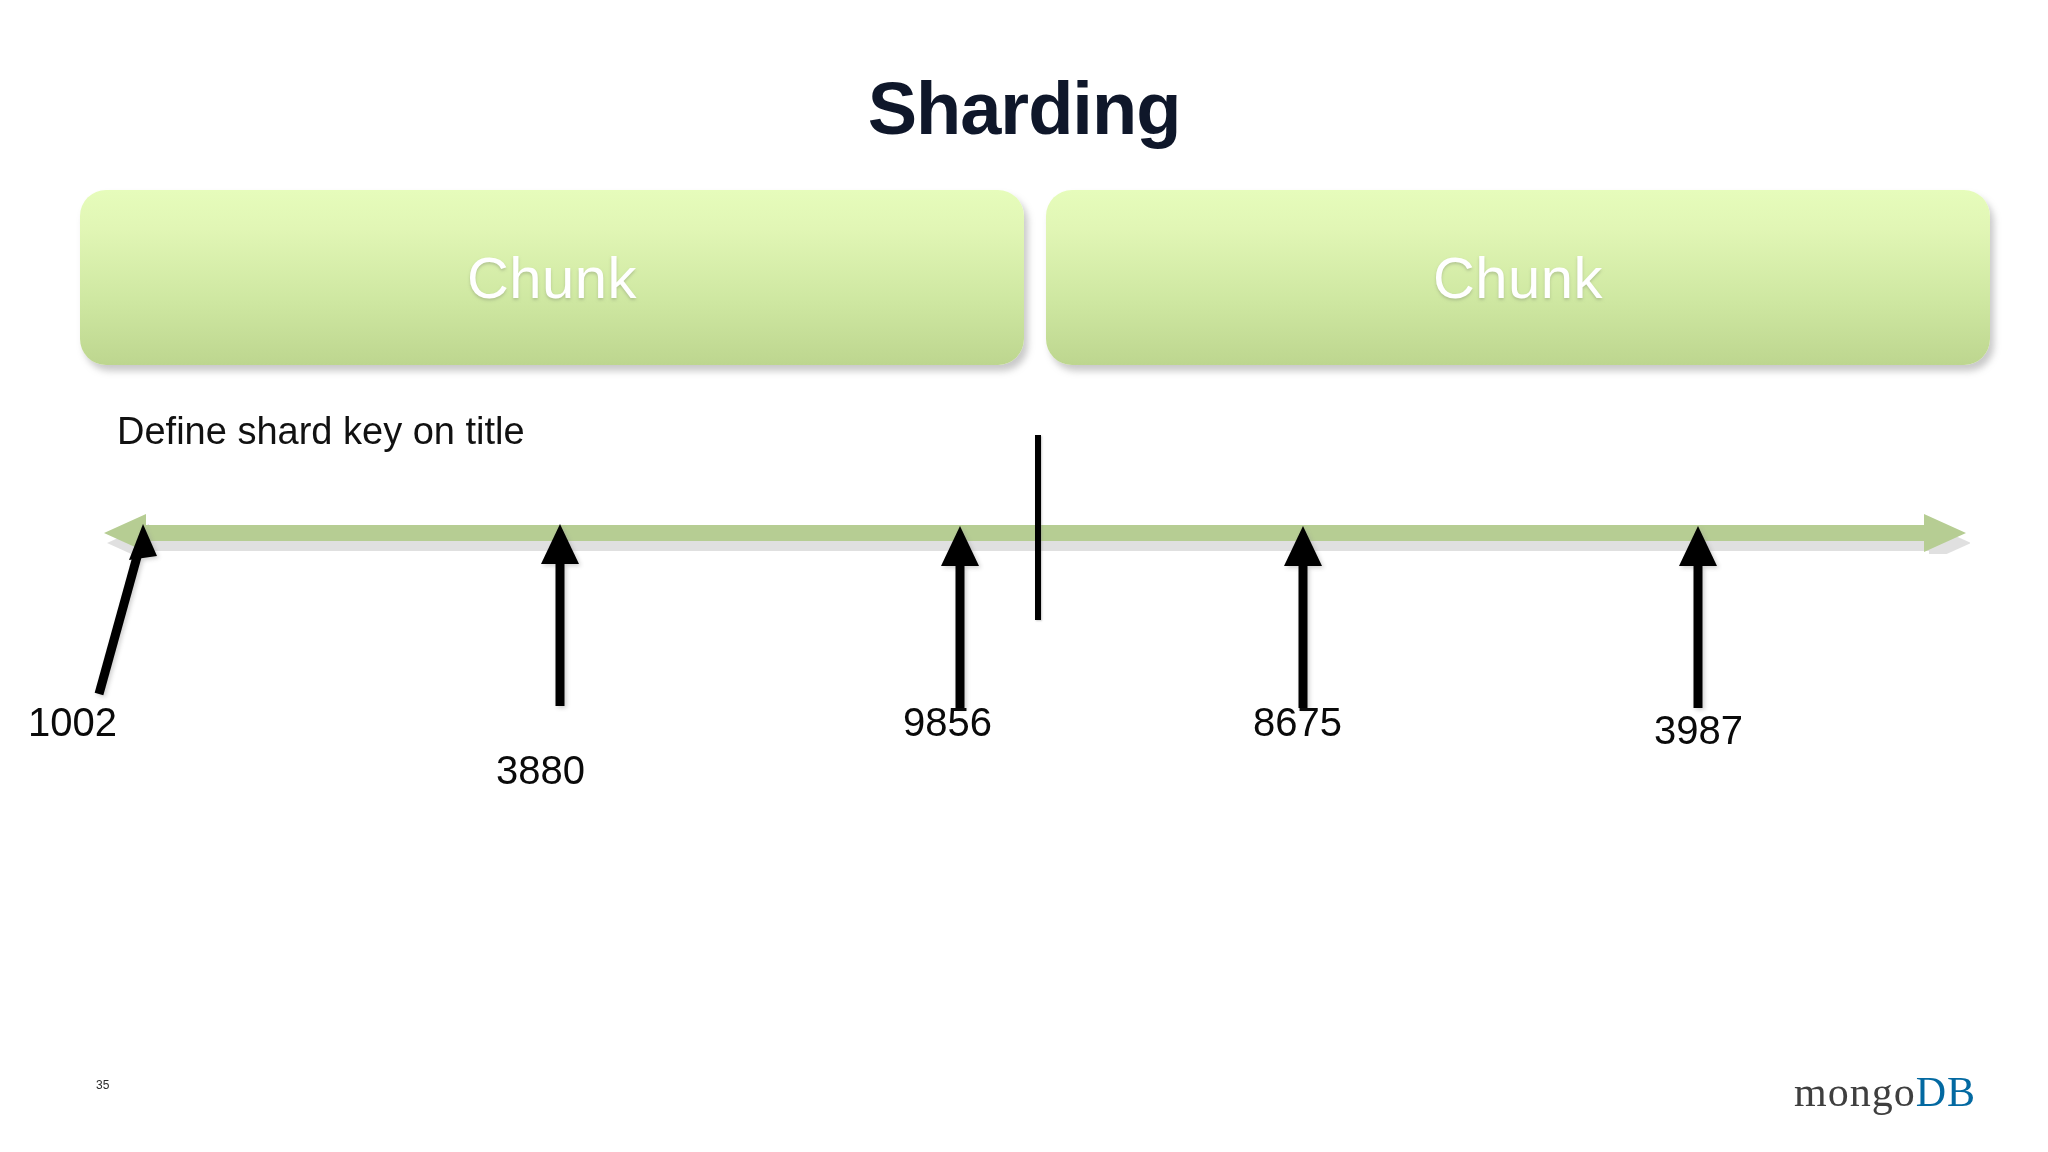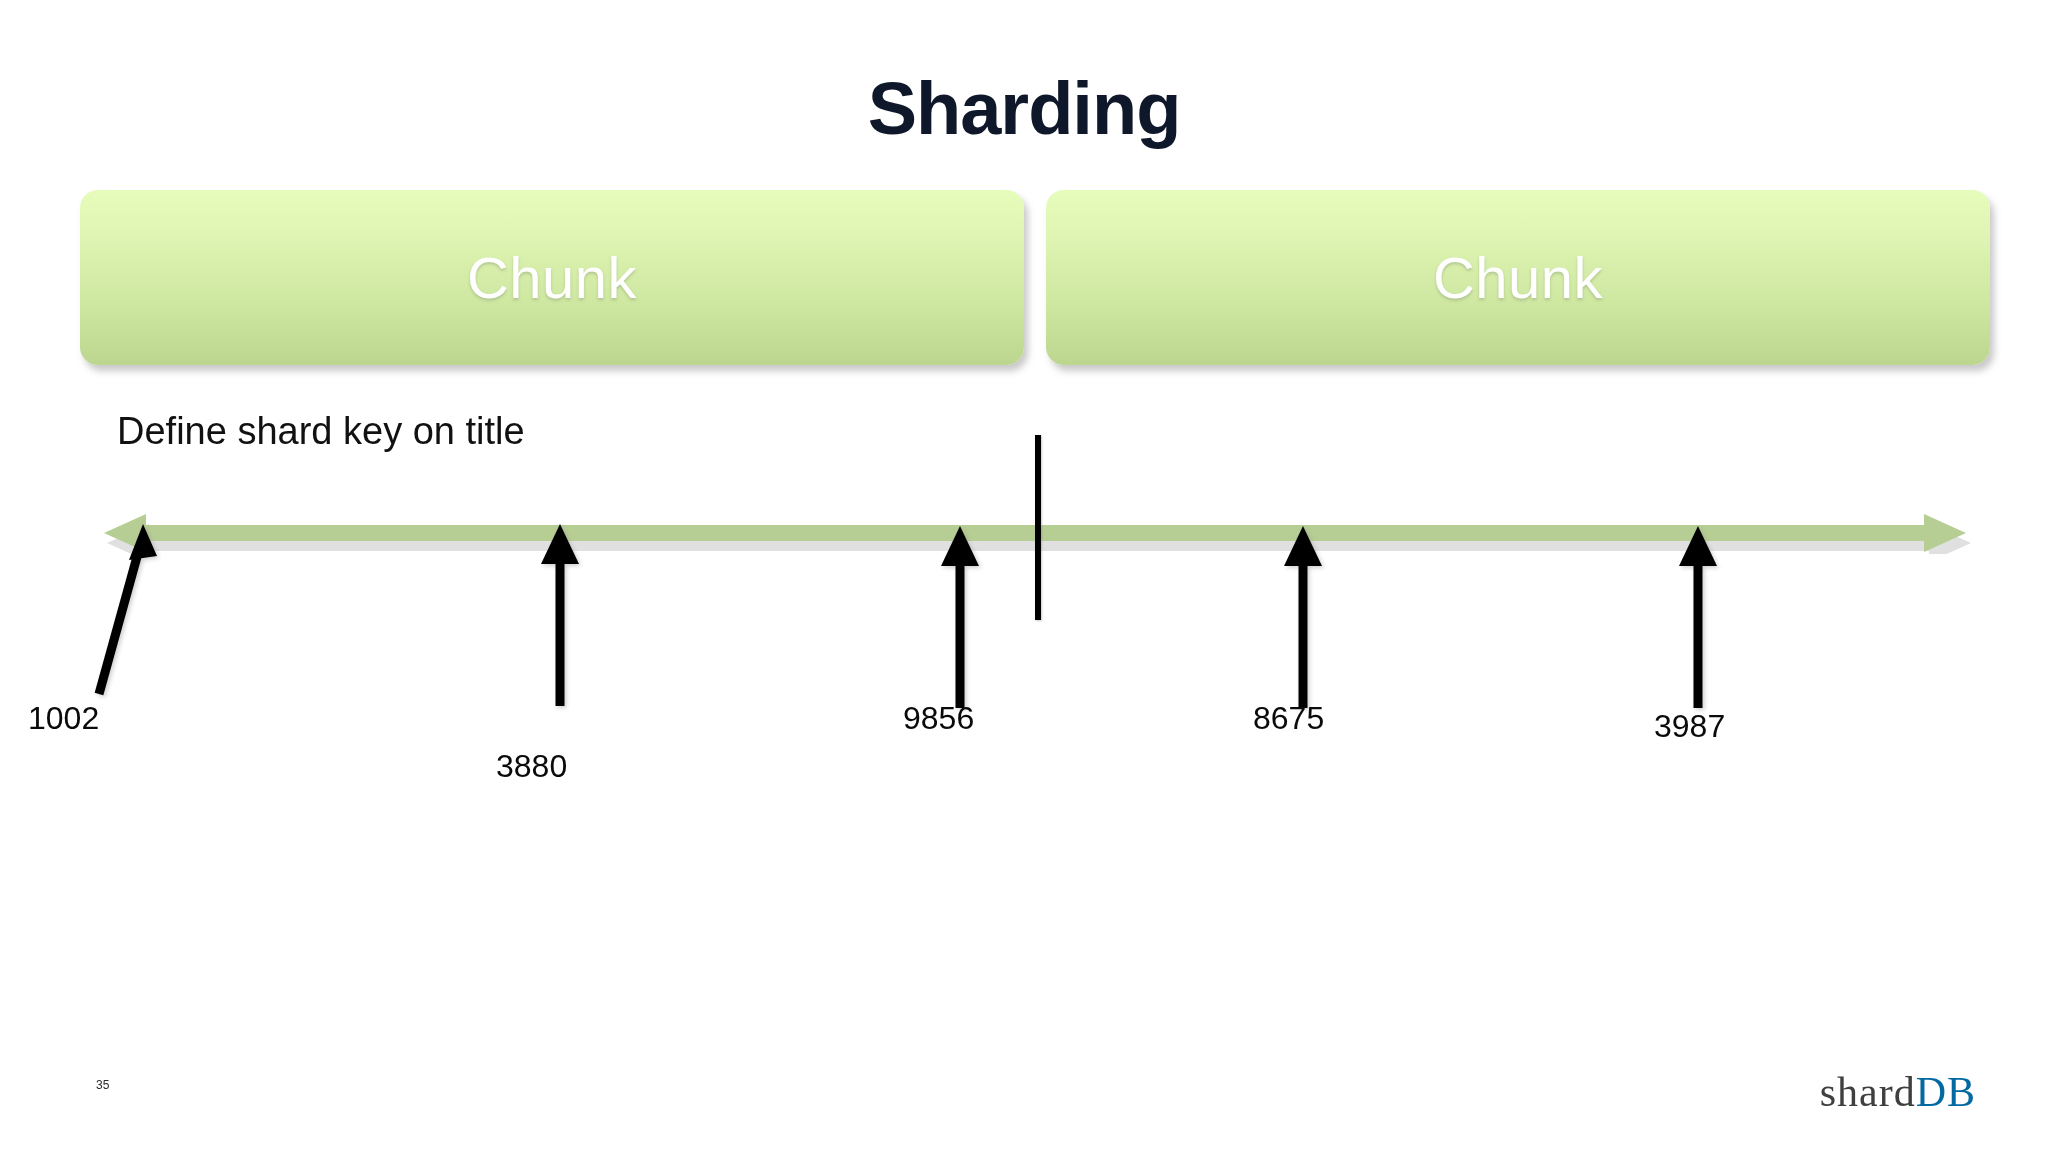--- a/index.html
+++ b/index.html
@@ -28,21 +28,21 @@
     color: #0f172a;
     letter-spacing: -1px;
     line-height: 1;
   }
 
   
   .chunk-box {
     position: absolute;
     top: 190px;
     height: 175px;
-    border-radius: 18px;
+    border-radius: 26px;
     background: linear-gradient(to bottom, #e6fcbb 0%, #e1f6b5 22%, #cfe8a2 62%, #bdd68f 100%);
     box-shadow: 4px 6px 7px rgba(120,120,120,0.40);
     display: flex;
     align-items: center;
     justify-content: center;
   }
   #chunk-box-left  { left: 80px;  width: 944px; }
   #chunk-box-right { left: 1046px; width: 944px; }
 
   .chunk-label {
@@ -86,21 +86,21 @@
 
   
   .tick-arrow {
     position: absolute;
     filter: drop-shadow(2px 2px 2px rgba(150,150,150,0.45));
   }
 
   
   .tick-label {
     position: absolute;
-    font-size: 32px;
+    font-size: 40px;
     color: #0a0a0a;
     white-space: nowrap;
   }
 
   
   #page-number {
     position: absolute;
     left: 96px;
     top: 1078px;
     font-size: 12px;
@@ -167,13 +167,13 @@
 <div class="tick-label" style="left:1253px; top:700px;">8675</div>
 
 <svg class="tick-arrow" style="left:1653px; top:522px; width:90px; height:190px;" viewBox="0 0 90 190">
   <line x1="45" y1="186" x2="45" y2="30" stroke="#000000" stroke-width="9"></line>
   <polygon points="45,4 26,44 64,44" fill="#000000"></polygon>
 </svg>
 <div class="tick-label" style="left:1654px; top:708px;">3987</div>
 
 <div id="page-number">35</div>
 
-<div id="mongodb-logo"><span class="logo-mongo">shard</span><span class="logo-db">DB</span></div>
+<div id="mongodb-logo"><span class="logo-mongo">mongo</span><span class="logo-db">DB</span></div>
 
 </body></html>

